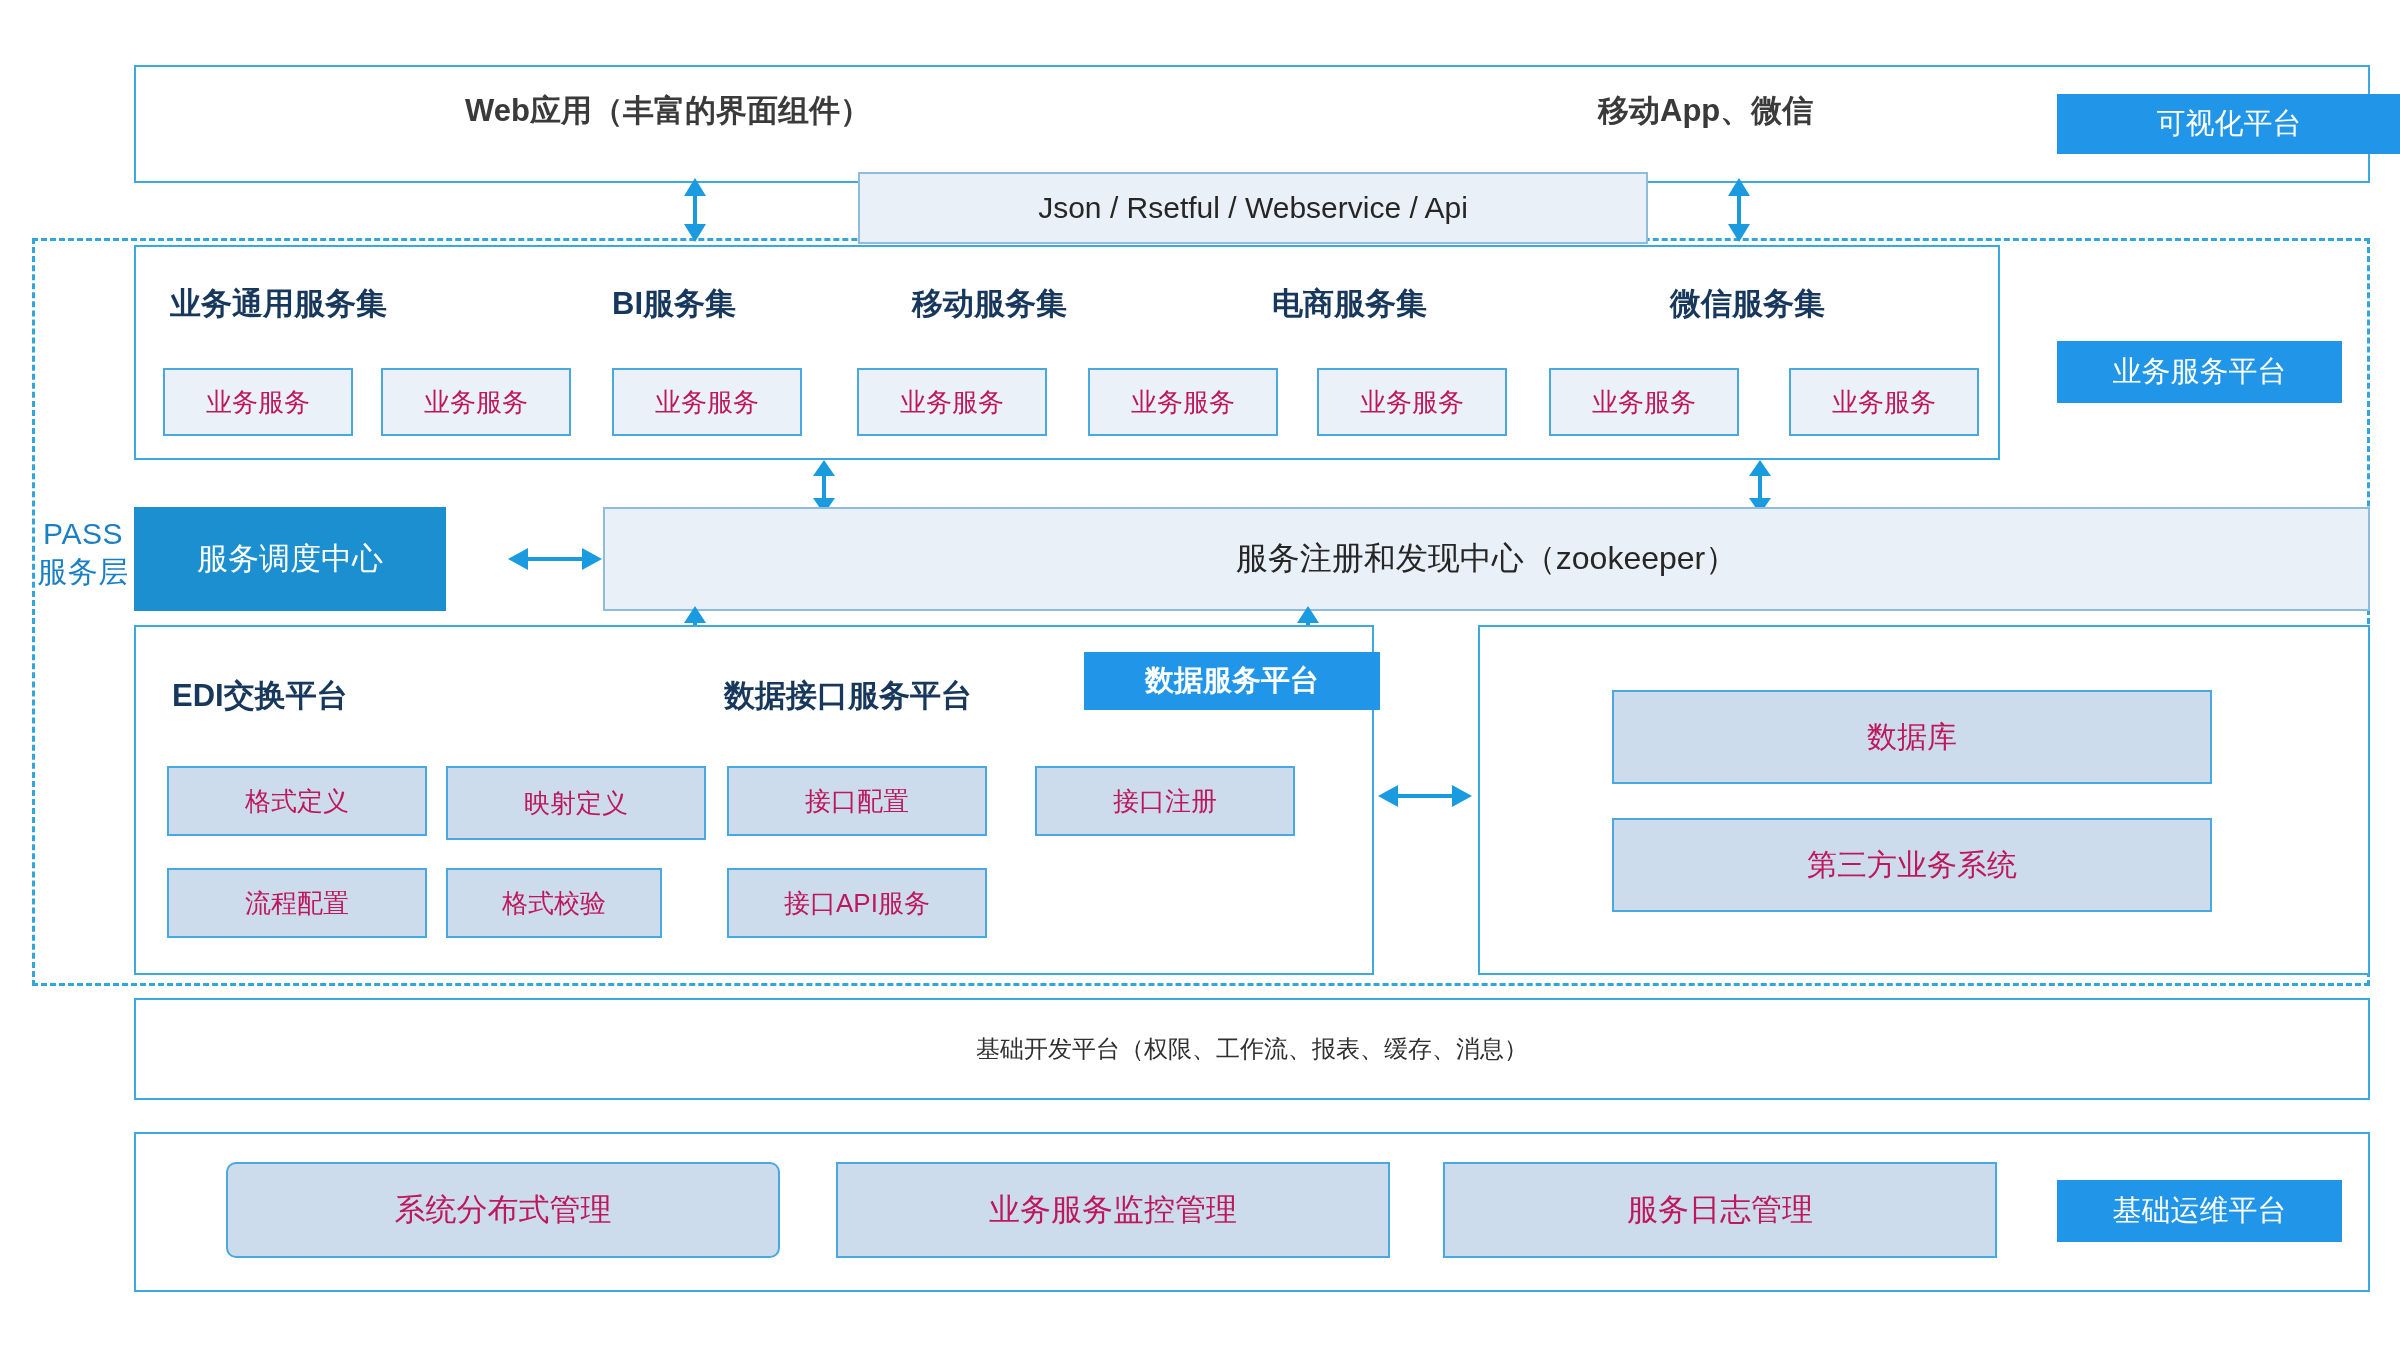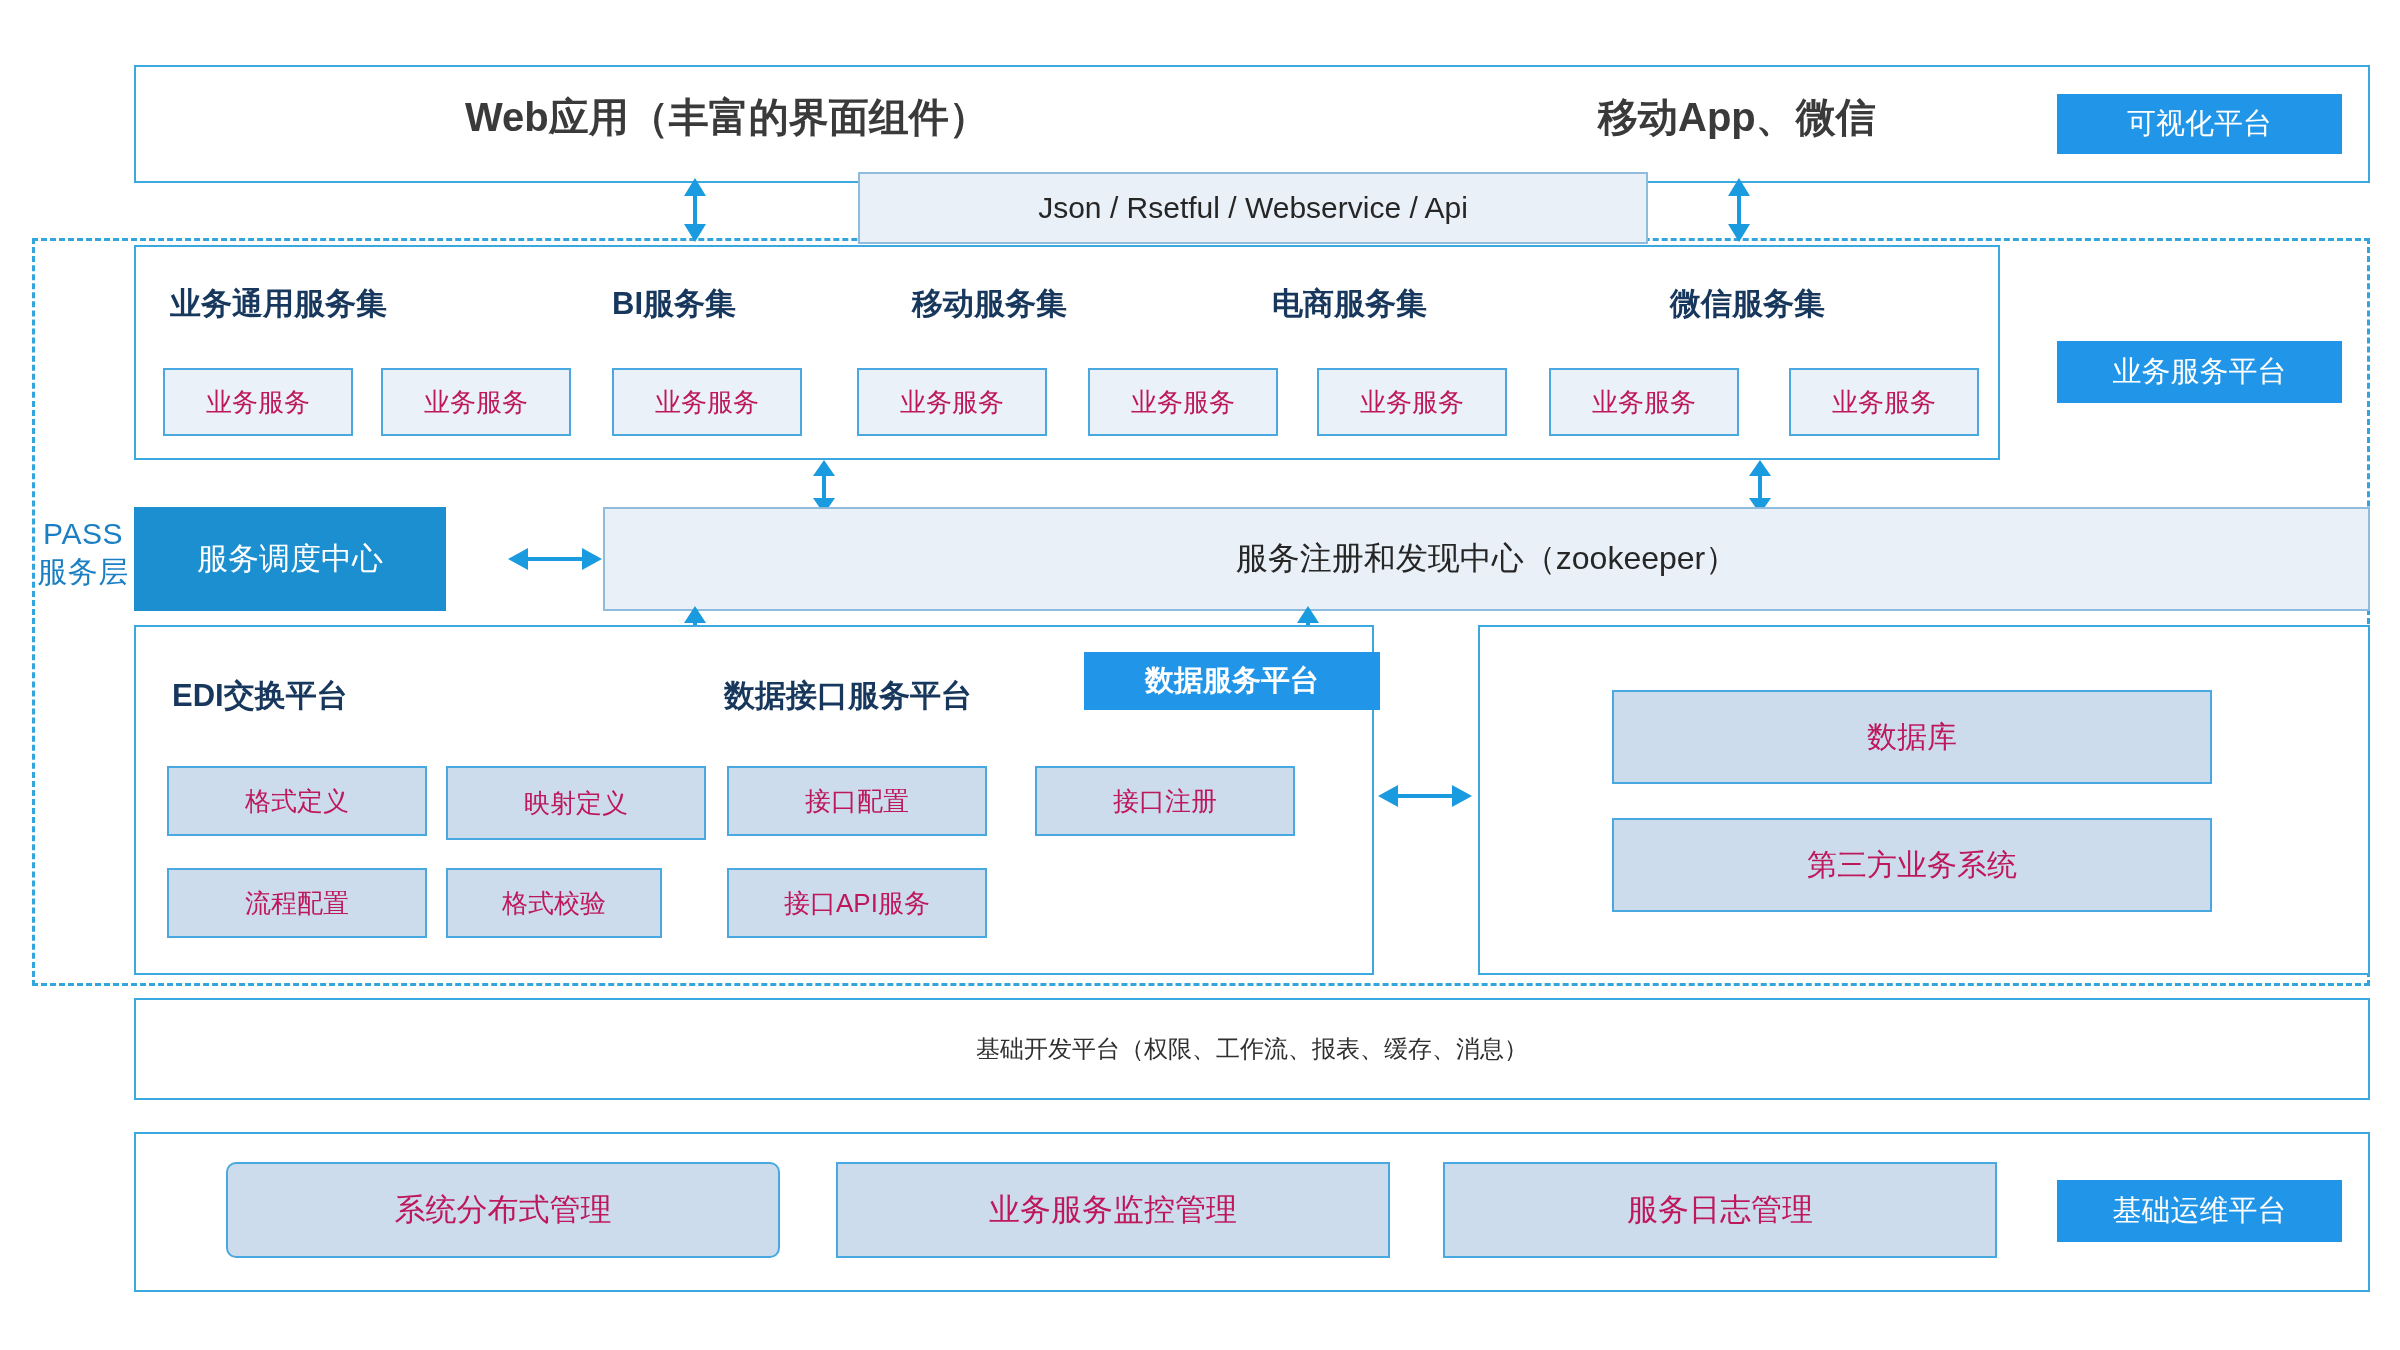--- a/index.html
+++ b/index.html
@@ -47,21 +47,21 @@
     font-weight: bold;
     font-size: 31px;
     white-space: nowrap;
   }
 
   
   .head-dark {
     position: absolute;
     color: #3a3a3a;
     font-weight: bold;
-    font-size: 40px;
+    font-size: 31px;
     white-space: nowrap;
   }
 
   
   .cell {
     position: absolute;
     border: 2px solid #4aa8e0;
     background: #eaf1f8;
     color: #be185d;
     font-size: 26px;
@@ -135,21 +135,21 @@
 
   <div class="dashed-layer" style="left:32px; top:238px; width:2338px; height:748px;"></div>
 
   <div class="pass-label" style="left:18px; top:515px; width:130px;">PASS
 服务层</div>
 
   <div class="outerbox" style="left:134px; top:65px; width:2236px; height:118px;">
   </div>
   <div class="head-dark" style="left:465px; top:90px;">Web应用（丰富的界面组件）</div>
   <div class="head-dark" style="left:1598px; top:90px;">移动App、微信</div>
-  <div class="badge" style="left:2057px; top:94px; width:285px; height:60px;">可视化平台</div>
+  <div class="badge" style="left:2057px; top:94px; width:344px; height:60px;">可视化平台</div>
 
   <div class="bar" style="left:858px; top:172px; width:790px; height:72px; background:#eaf0f7; border-color:#8fbcdd;">
     <span>Json  /  Rsetful  /  Webservice  /  Api</span>
   </div>
 
   <div class="arrow-v" style="left:679px; top:178px;">
     <svg width="32" height="64" viewBox="0 0 32 64">
       <line x1="16" y1="8" x2="16" y2="56" stroke="#1a9adf" stroke-width="4"></line>
       <polygon points="16,0 27,18 5,18" fill="#1a9adf"></polygon>
       <polygon points="16,64 27,46 5,46" fill="#1a9adf"></polygon>

